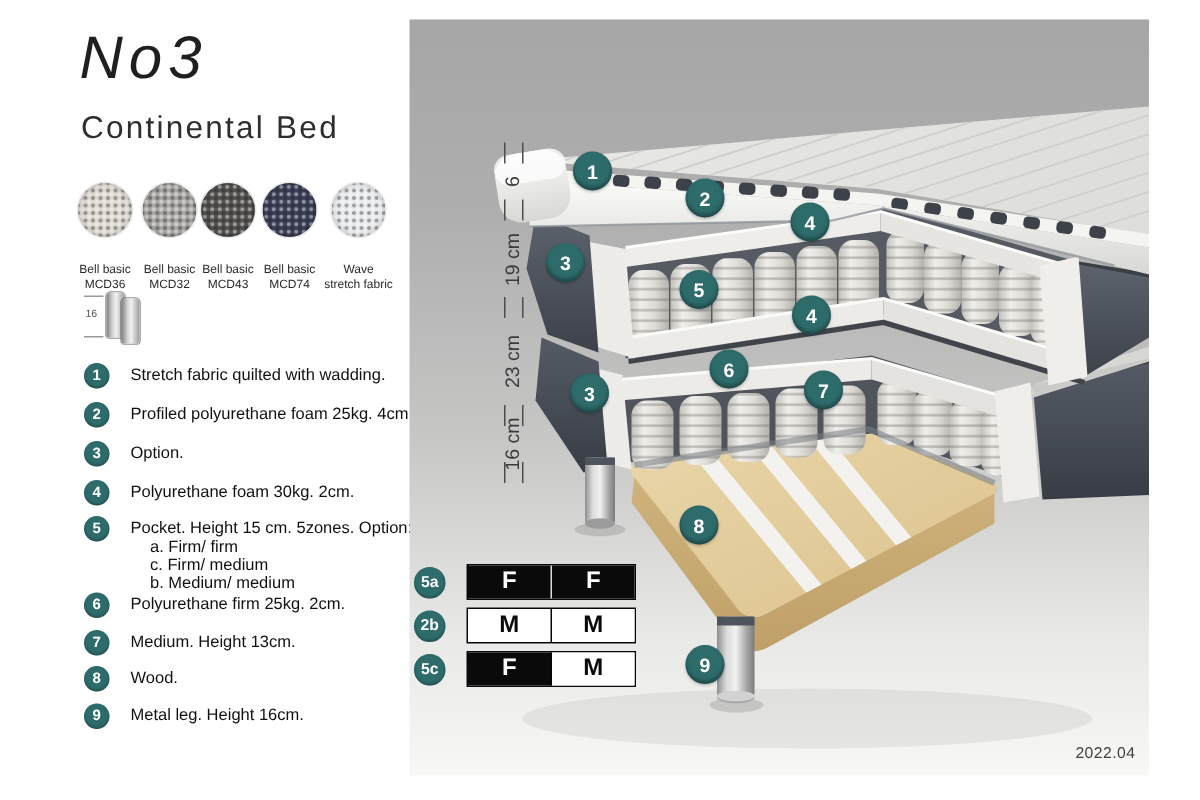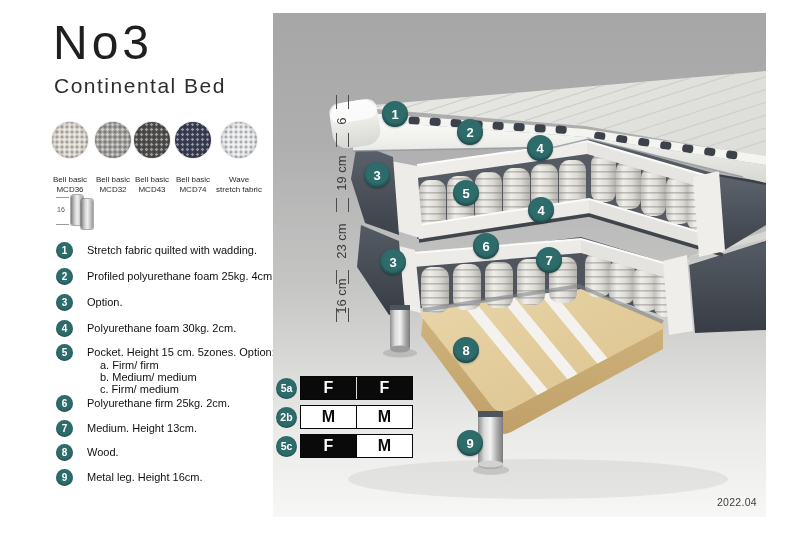--- a/index.html
+++ b/index.html
@@ -1,20 +1,20 @@
 <!DOCTYPE html>
 <html><head>
 <meta charset="utf-8">
 <style>
   html,body{margin:0;padding:0;background:#fff;}
   body{width:800px;height:533px;position:relative;overflow:hidden;
        font-family:"Liberation Sans",sans-serif;color:#1c1c1c;}
   .abs{position:absolute;}
   
-  .title{left:53px;top:18px;font-size:48px;font-weight:300;letter-spacing:4px;color:#1f1f1f;line-height:1.05;}
+  .title{left:53px;top:18px;font-size:40px;font-weight:300;letter-spacing:4px;color:#1f1f1f;line-height:1.05;font-style:italic;}
   .subtitle{left:54px;top:74px;font-size:21px;font-weight:300;letter-spacing:1.5px;color:#2e2e2e;}
   .swatch{width:36px;height:36px;border-radius:50%;top:122px;
     background-image:radial-gradient(rgba(255,255,255,.45) 1px,transparent 1.5px),
                      radial-gradient(rgba(30,30,30,.38) 1px,transparent 1.5px);
     background-size:5px 5px,5px 5px;background-position:0 0,2.5px 2.5px;
     box-shadow:inset 0 0 4px rgba(0,0,0,.25), 0 0 0 1px rgba(0,0,0,.08);}
   .swlabel{top:163px;width:64px;font-size:8px;line-height:1.25;text-align:center;color:#2a2a2a;margin-top:12px;}
   
   .legicon{left:56px;top:193px;width:60px;height:42px;}
   .legicon .dimline{position:absolute;left:0;width:13px;height:0;border-top:1px solid #9a9a9a;}
@@ -37,21 +37,21 @@
   .callout{position:absolute;width:26px;height:26px;border-radius:50%;
     transform:translate(-50%,-50%);color:#fff;font-size:13px;font-weight:bold;
     display:flex;align-items:center;justify-content:center;
     box-shadow:inset 0 -2px 3px rgba(0,0,0,.35),0 1px 2px rgba(0,0,0,.25);}
   .tick{position:absolute;width:11px;height:14px;border-left:1.5px solid #4c4c4c;border-right:1.5px solid #4c4c4c;left:63px;}
   .rlabel{position:absolute;width:60px;height:16px;left:39px;text-align:center;
     font-size:13px;color:#3b3b3b;transform:rotate(-90deg);white-space:nowrap;}
   
   .frow{position:absolute;display:flex;align-items:center;}
   .fid{width:21px;height:21px;border-radius:50%;color:#fff;font-size:10.5px;font-weight:bold;
-    display:flex;align-items:center;justify-content:center;margin-right:3px;
+    display:flex;align-items:center;justify-content:center;margin-right:14px;
     box-shadow:inset 0 -1px 2px rgba(0,0,0,.3);}
   .fbox{display:flex;border:1.5px solid #070707;height:22px;background:#fff;}
   .fcell{width:55px;display:flex;align-items:center;justify-content:center;
     font-size:16px;font-weight:600;}
   .version{position:absolute;right:9px;bottom:9px;font-size:10.5px;color:#3f3f3f;letter-spacing:.3px;}
 </style>
 </head>
 <body>
 
 <div class="abs title">No3</div>
@@ -94,22 +94,22 @@
     </div>
   <div class="abs lrow" style="top:320px">
       <span class="lnum" style="background: rgb(46, 108, 108);">4</span>
       <span class="ltxt">Polyurethane foam 30kg. 2cm.</span>
     </div>
   <div class="abs lrow" style="top:344px">
     <span class="lnum" style="background: rgb(46, 108, 108);">5</span>
     <span class="ltxt"><span>Pocket. Height 15 cm. 5zones. Option:</span>
       <span class="lopts" style="display:block">
         <div>a. Firm/ firm</div>
+        <div>c. Firm/ medium</div>
         <div>b. Medium/ medium</div>
-        <div>c. Firm/ medium</div>
       </span>
     </span>
   </div>
   <div class="abs lrow" style="top:395px">
       <span class="lnum" style="background: rgb(46, 108, 108);">6</span>
       <span class="ltxt">Polyurethane firm 25kg. 2cm.</span>
     </div>
   <div class="abs lrow" style="top:420px">
       <span class="lnum" style="background: rgb(46, 108, 108);">7</span>
       <span class="ltxt">Medium. Height 13cm.</span>

